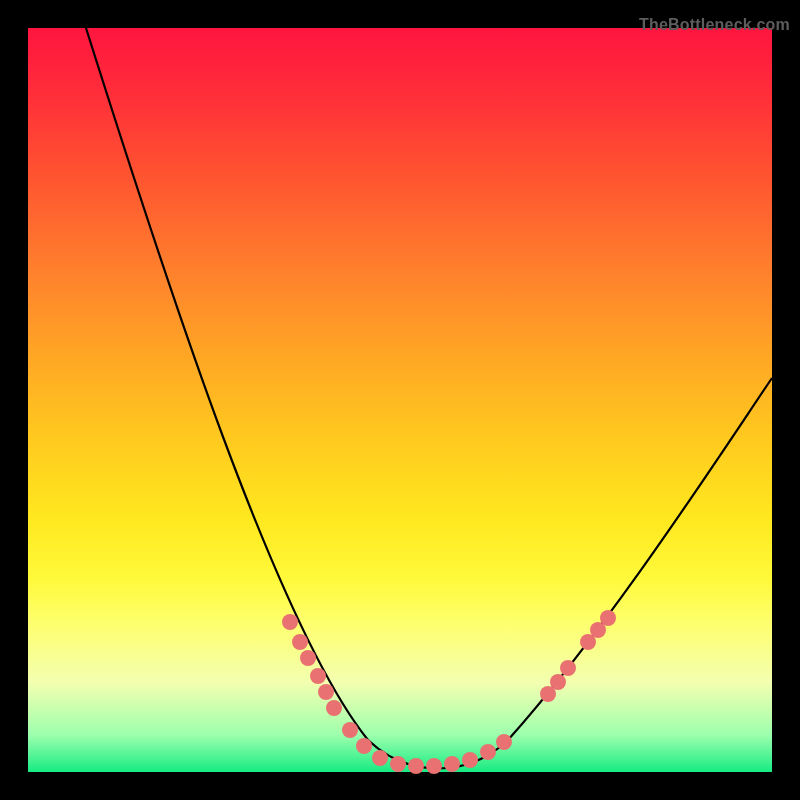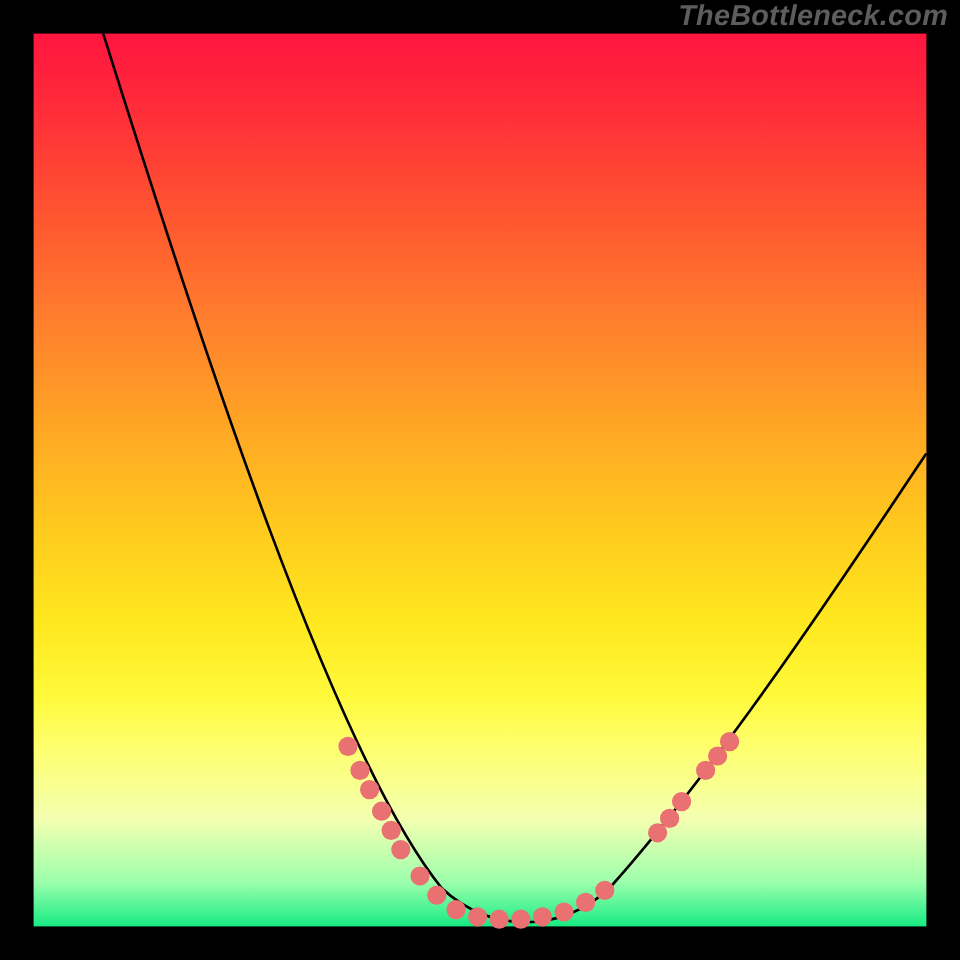--- a/index.html
+++ b/index.html
@@ -27,28 +27,27 @@
       #ffe81f 66%,
       #fff93a 74%,
       #feff6e 80%,
       #f3ffb0 88%,
       #9dffad 95%,
       #17eb83 100%
     );
   }
   .watermark {
     position: absolute;
-    top: 0;
+    top: 16px;
     right: 10px;
     color: #5d5d5d;
-    font-size: 24px;
+    font-size: 16px;
     font-weight: 600;
     letter-spacing: 0.2px;
     user-select: none;
-    font-style: italic;
   }
   svg.curve {
     position: absolute;
     left: 0;
     top: 0;
     width: 744px;
     height: 744px;
     overflow: visible;
   }
 </style>

